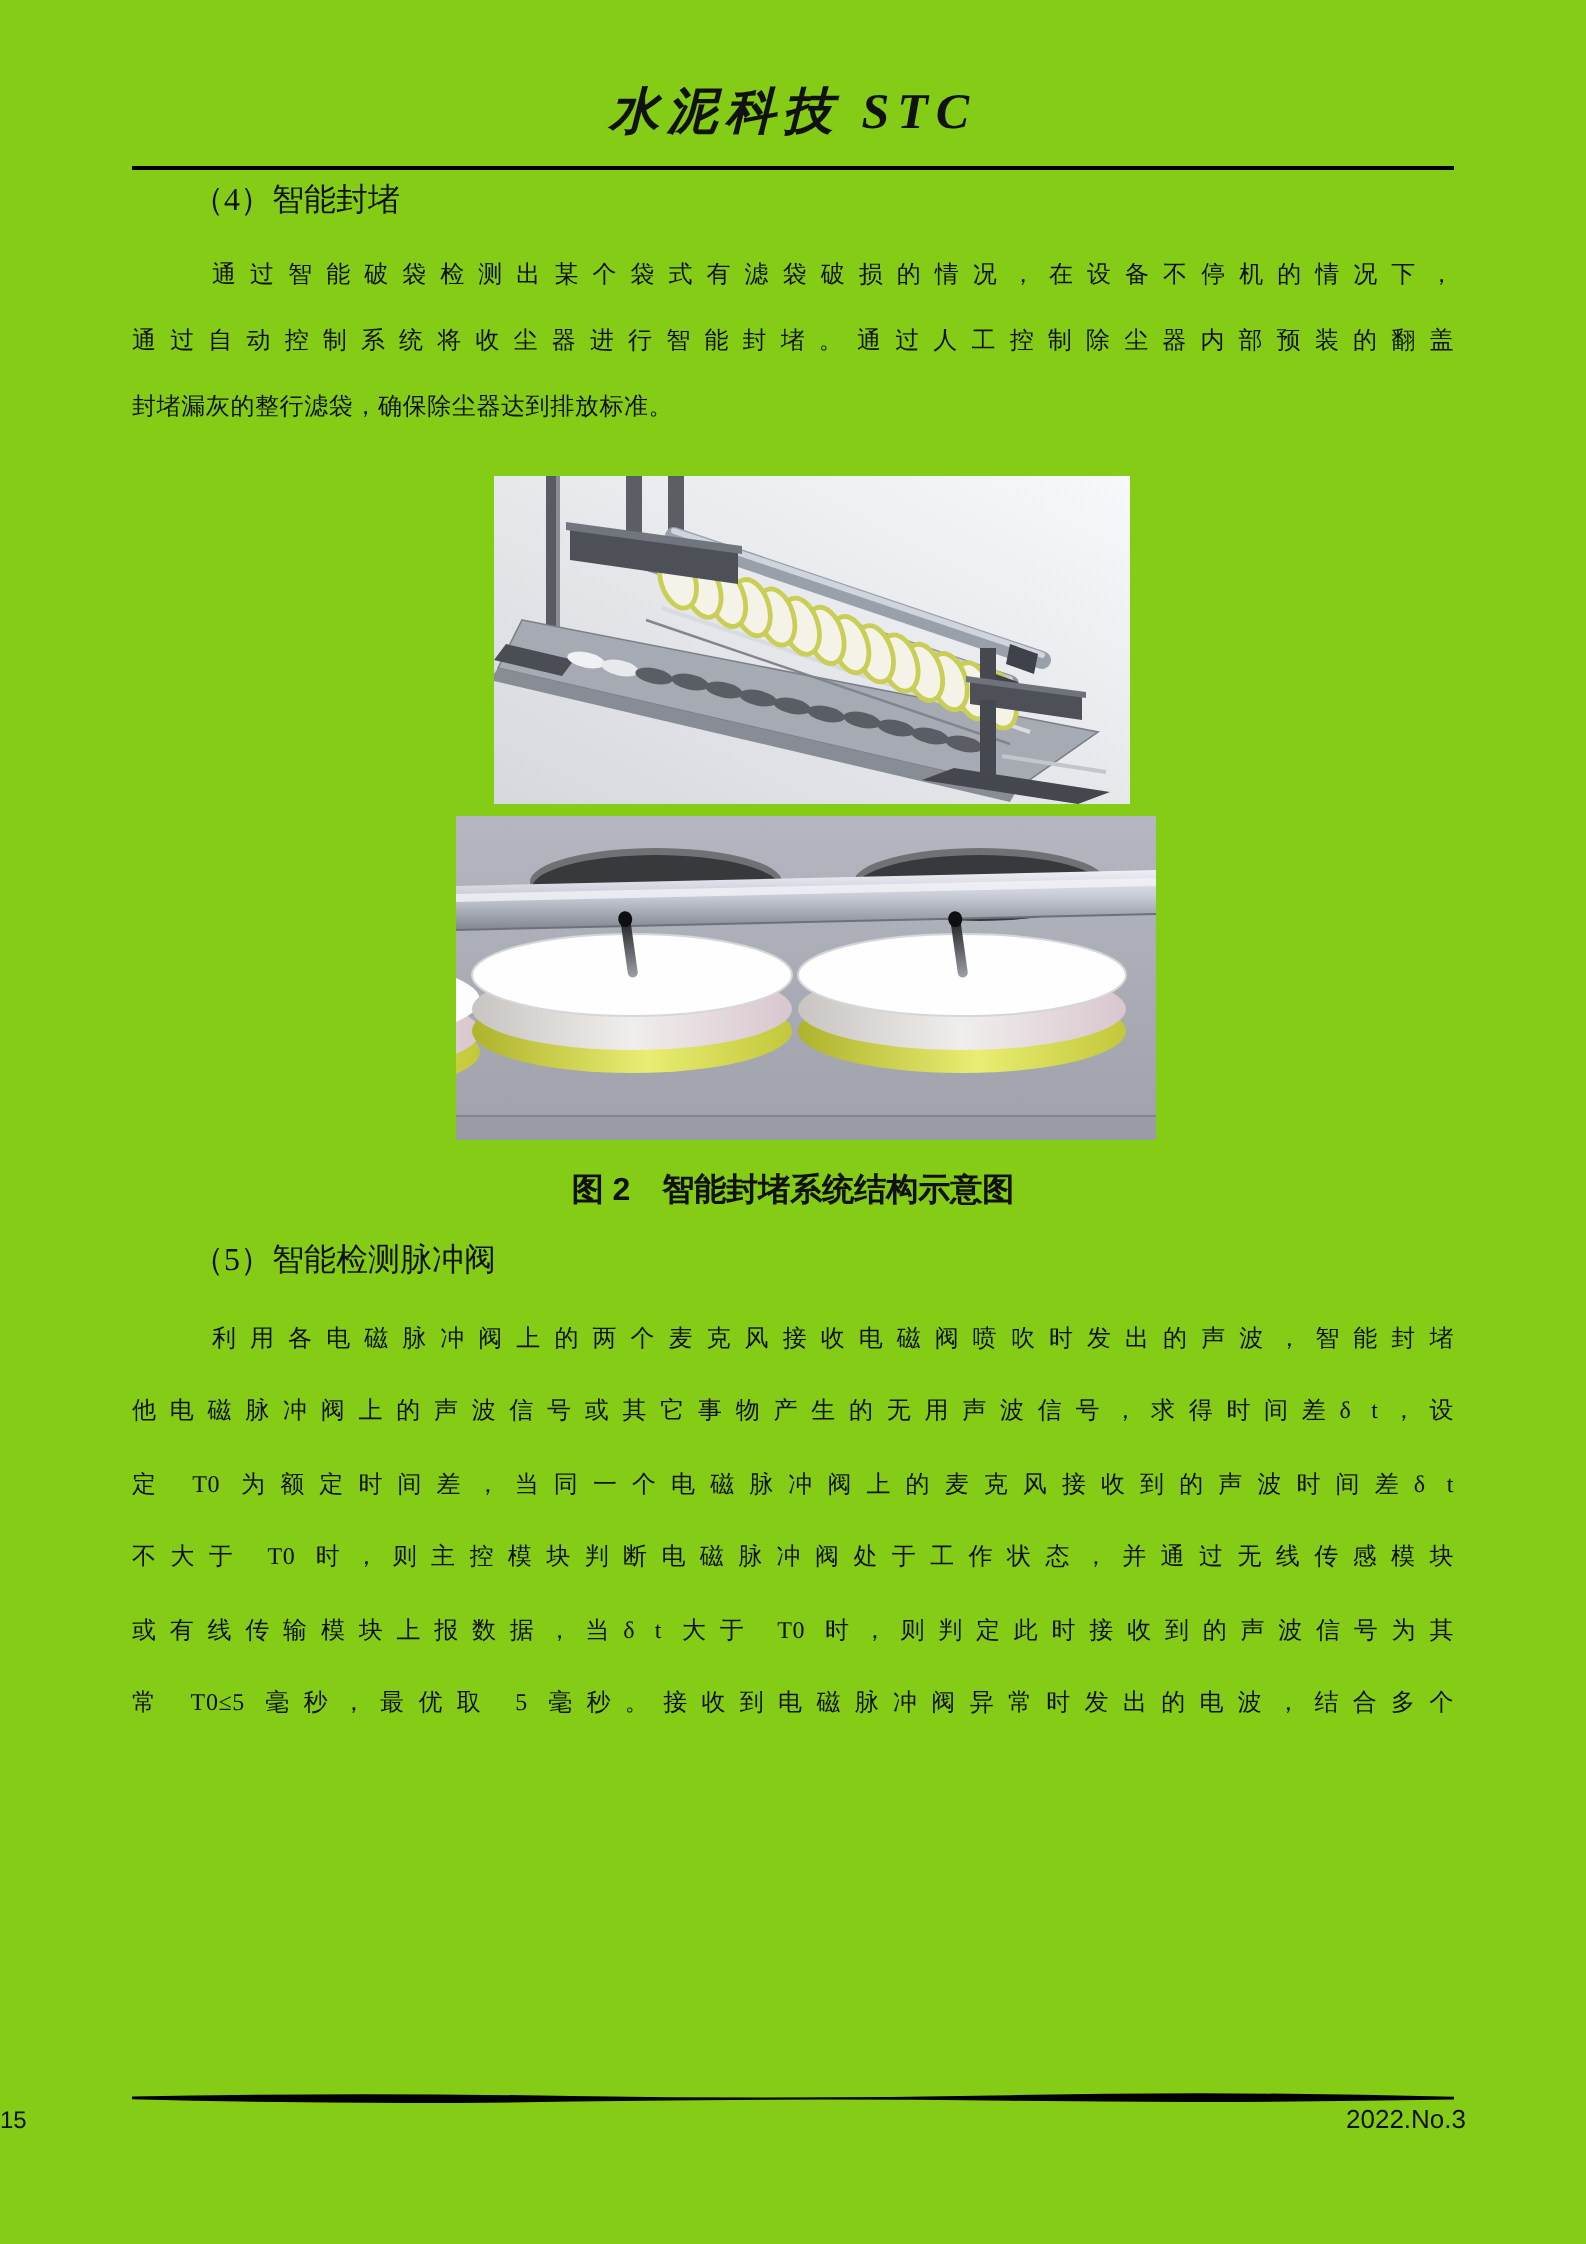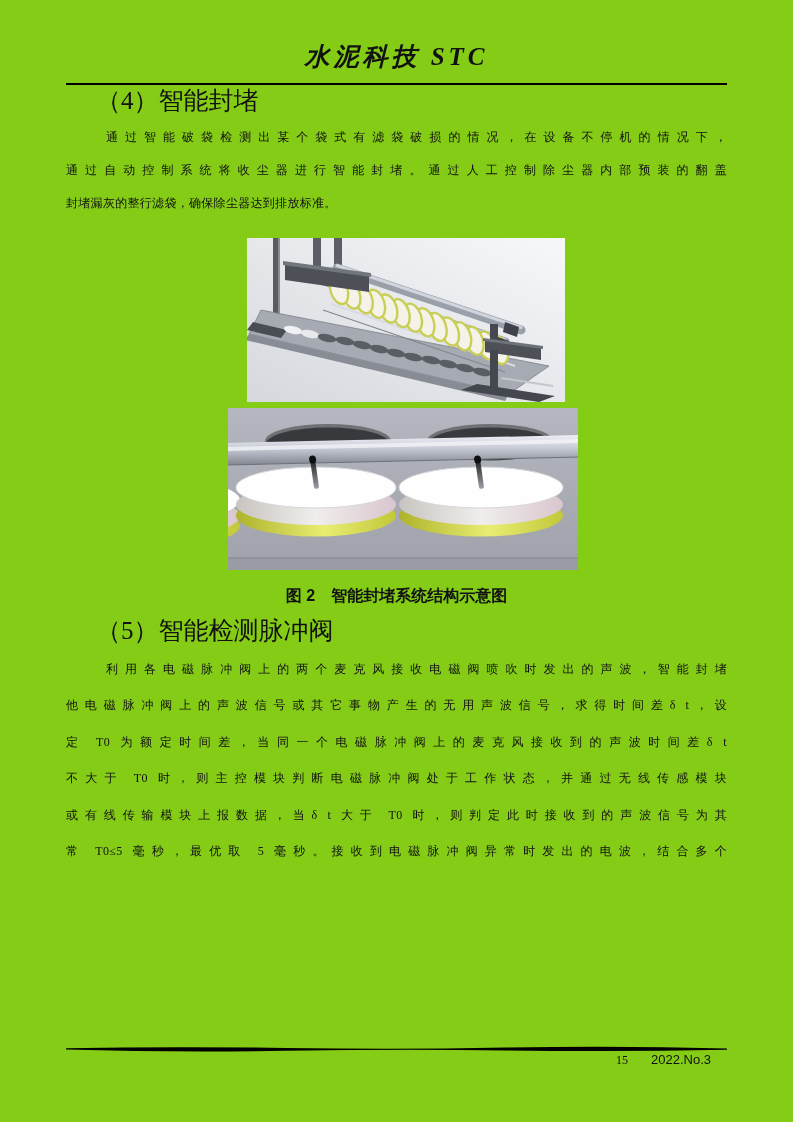--- a/index.html
+++ b/index.html
@@ -21,21 +21,21 @@
     font-style:italic;font-weight:bold;
     letter-spacing:4px;
     font-family:"Liberation Serif","DejaVu Serif",serif;
   }
   .header-rule{
     top:83px;left:66px;width:661px;height:0;
     border-top:2px solid #000;
   }
   
   .sec-heading{
-    font-size:25px;line-height:24px;
+    font-size:16px;line-height:24px;
     font-weight:normal;margin:0;
   }
   .h4{top:89px;left:96px;}
   .h5{top:619px;left:96px;}
   
   .para{left:66px;width:661px;}
   .pline{
     font-size:12px;
     text-align:justify;
     text-align-last:justify;
@@ -51,26 +51,26 @@
   .fig-caption{
     top:587px;left:0;width:793px;
     text-align:center;
     font-size:16px;line-height:18px;
     font-weight:bold;
     font-family:"Liberation Sans","DejaVu Sans",sans-serif;
   }
   
   .footer-rule{top:1045px;left:66px;width:661px;height:8px;}
   .page-number{
-    top:1053px;left:0;width:628px;text-align:right;
+    top:1053px;left:0;width:628px;text-align:left;
     font-size:12px;line-height:15px;
-    font-family:Liberation Serif, serif;
+    font-family:Liberation Sans, sans-serif;
   }
   .issue-label{
-    top:1052px;right:82px;
+    top:1052px;right:60px;
     font-size:13px;line-height:16px;
     font-family:"Liberation Sans","DejaVu Sans",sans-serif;
   }
 </style>
 </head>
 <body>
 
 <div class="page">
 
   <div class="abs journal-title">水泥科技 STC</div>

